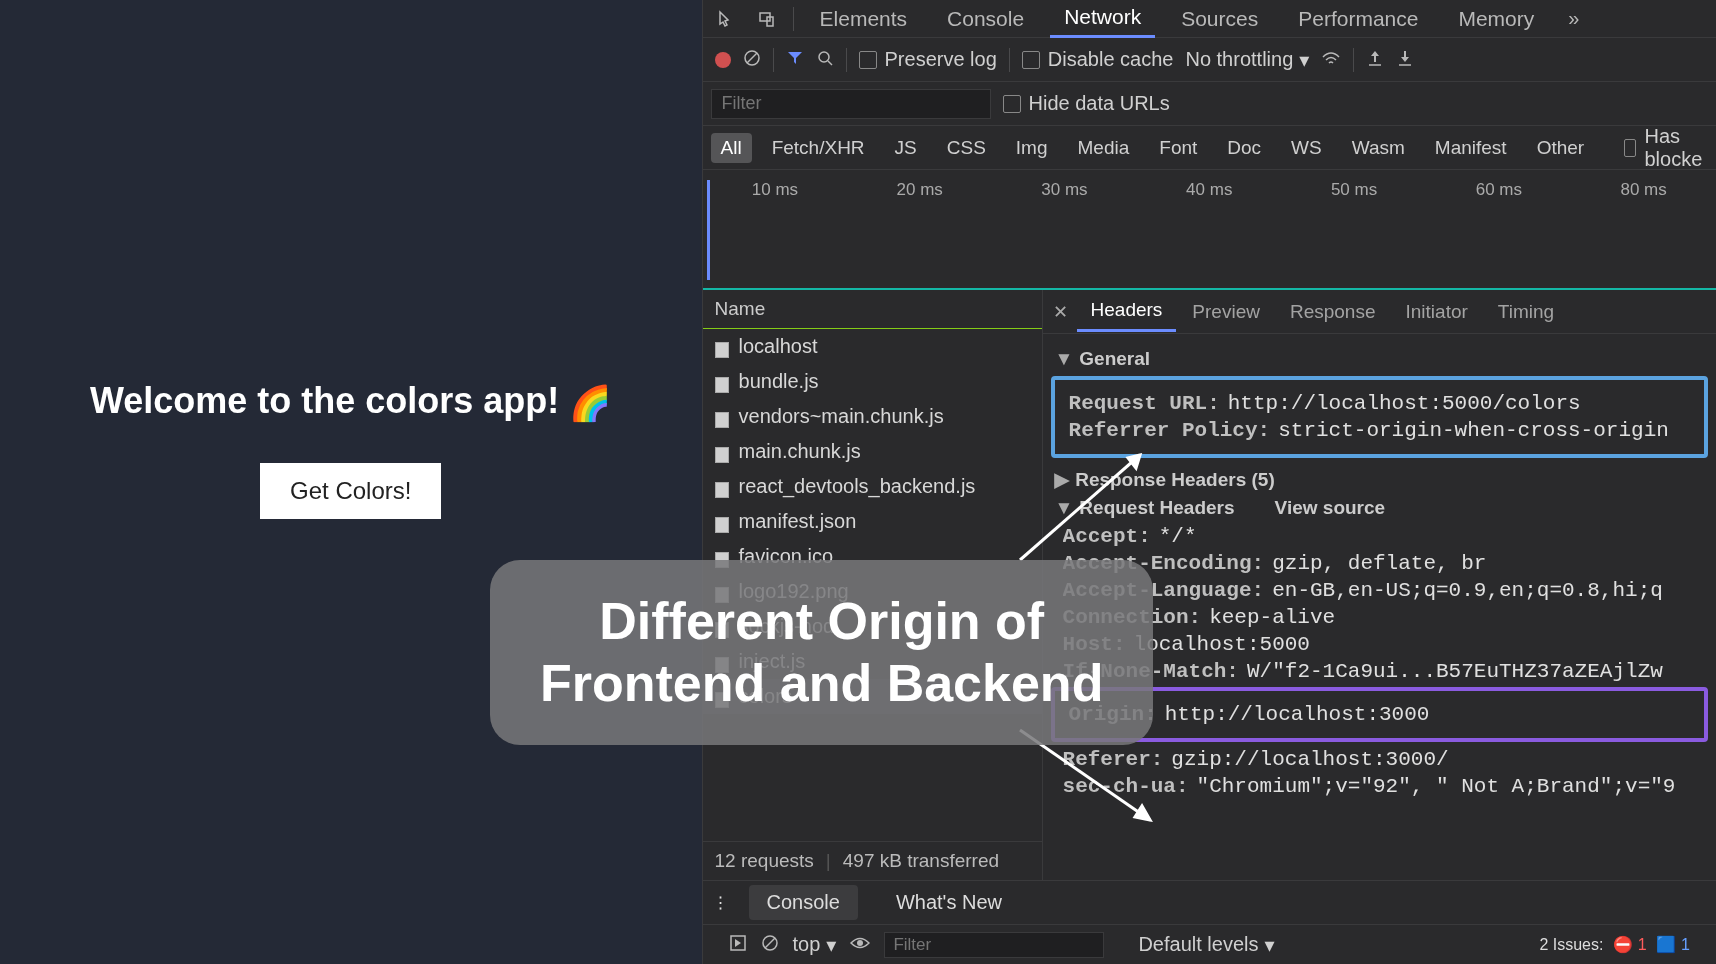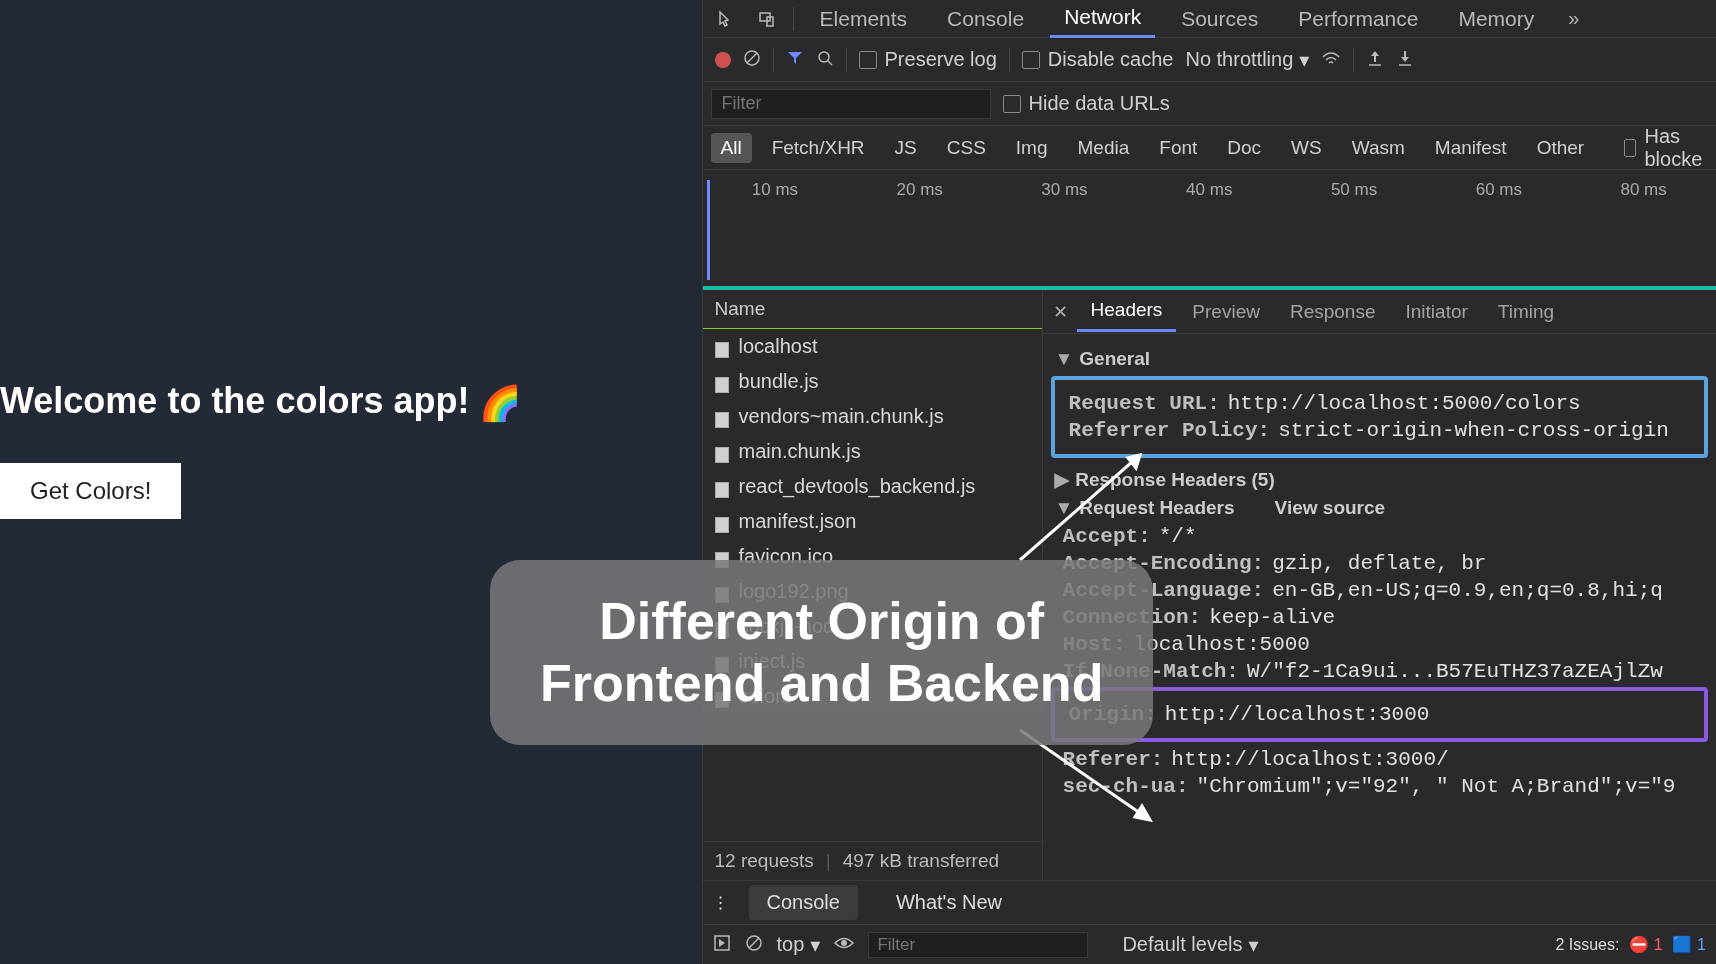--- a/index.html
+++ b/index.html
@@ -11,21 +11,21 @@
   height: 964px;
   overflow: hidden;
   position: relative;
   display: flex;
 }
 .app-pane {
   width: 795px;
   height: 100%;
   display: flex;
   flex-direction: column;
-  align-items: flex-start;
+  align-items: center;
   padding-top: 380px;
 }
 .app-heading {
   font-size: 36px;
   color: #ffffff;
   margin-bottom: 40px;
 }
 .app-heading .strong { font-weight: 700; }
 .rainbow { font-size: 34px; vertical-align: middle; }
 .get-colors-btn {
@@ -148,21 +148,21 @@
   cursor: pointer;
   border-radius: 4px;
   white-space: nowrap;
 }
 .type-chip.active {
   background: #555557;
   color: #fff;
 }
 .timeline {
   height: 120px;
-  border-bottom: 4px solid #14b8a6;
+  border-bottom: 2px solid #14b8a6;
   display: flex;
   padding-top: 10px;
   position: relative;
 }
 .timeline-bar {
   position: absolute;
   left: 4px;
   top: 10px;
   width: 3px;
   height: 100px;
@@ -335,21 +335,21 @@
 }
 .dock-tab.active {
   background: #3c3c3e;
   border-radius: 4px;
 }
 .console-bar {
   height: 40px;
   display: flex;
   align-items: center;
   border-top: 1px solid #3a3a3c;
-  padding: 0 10px;
+  padding: 0 26px;
   gap: 14px;
 }
 .console-filter {
   flex: 1;
   max-width: 220px;
   height: 26px;
   background: #1f1f21;
   border: 1px solid #3a3a3c;
   color: #aaa;
   padding: 0 8px;
@@ -572,21 +572,21 @@
           <div class="kv"><span class="k">Accept-Encoding:</span><span>gzip, deflate, br</span></div>
           <div class="kv"><span class="k">Accept-Language:</span><span>en-GB,en-US;q=0.9,en;q=0.8,hi;q</span></div>
           <div class="kv"><span class="k">Connection:</span><span>keep-alive</span></div>
           <div class="kv"><span class="k">Host:</span><span>localhost:5000</span></div>
           <div class="kv"><span class="k">If-None-Match:</span><span>W/"f2-1Ca9ui...B57EuTHZ37aZEAjlZw</span></div>
         </div>
         <div class="box-purple">
           <div class="kv"><span class="k">Origin:</span><span>http://localhost:3000</span></div>
         </div>
         <div style="padding:0 14px">
-          <div class="kv"><span class="k">Referer:</span><span>http://localhost:3000/</span></div>
+          <div class="kv"><span class="k">Referer:</span><span>gzip://localhost:3000/</span></div>
           <div class="kv"><span class="k">sec-ch-ua:</span><span>"Chromium";v="92", " Not A;Brand";v="9</span></div>
         </div>
       </div>
     </div>
   </div>
 
   <div class="bottom-dock">
     <div class="icon-btn">⋮</div>
     <div class="dock-tab active">Console</div>
     <div class="dock-tab">What's New</div>

